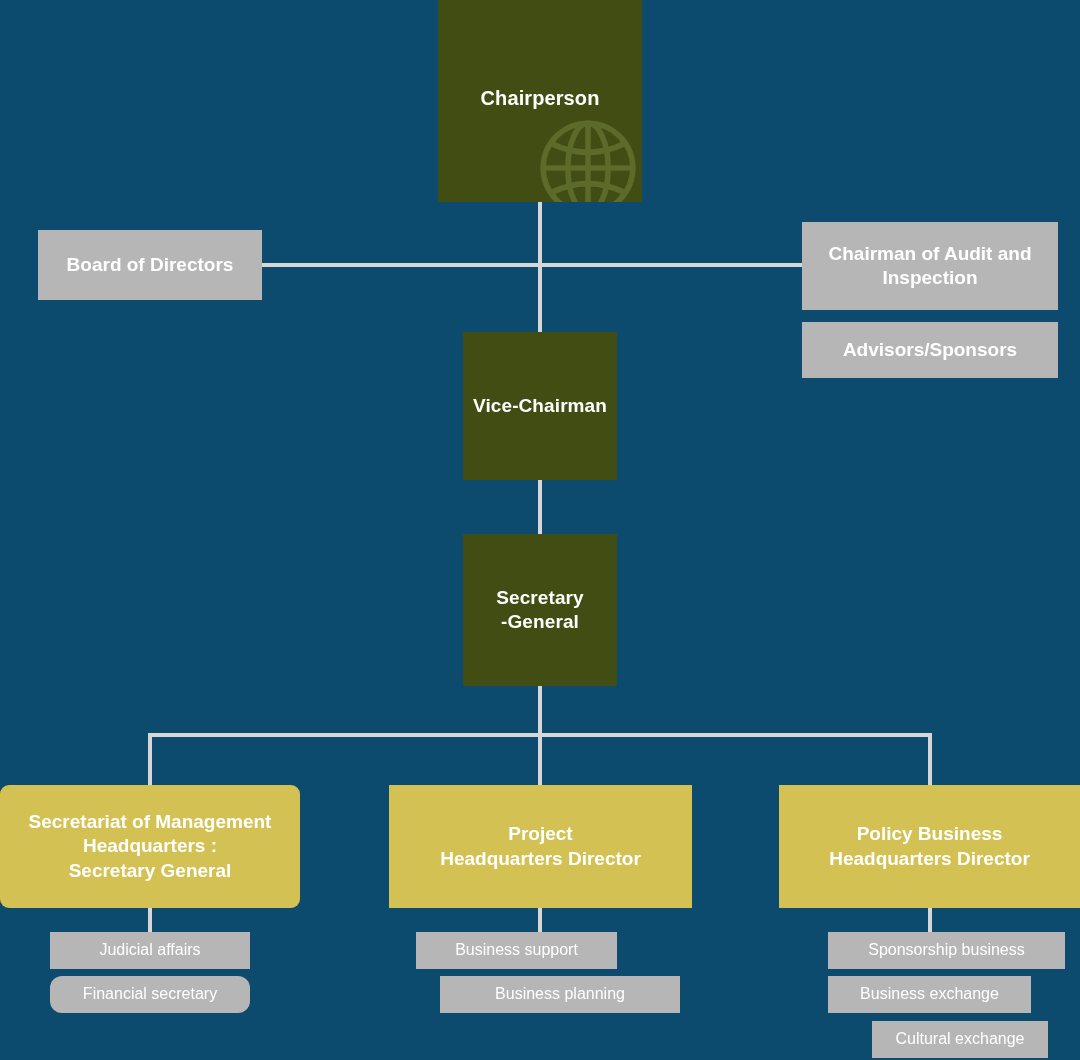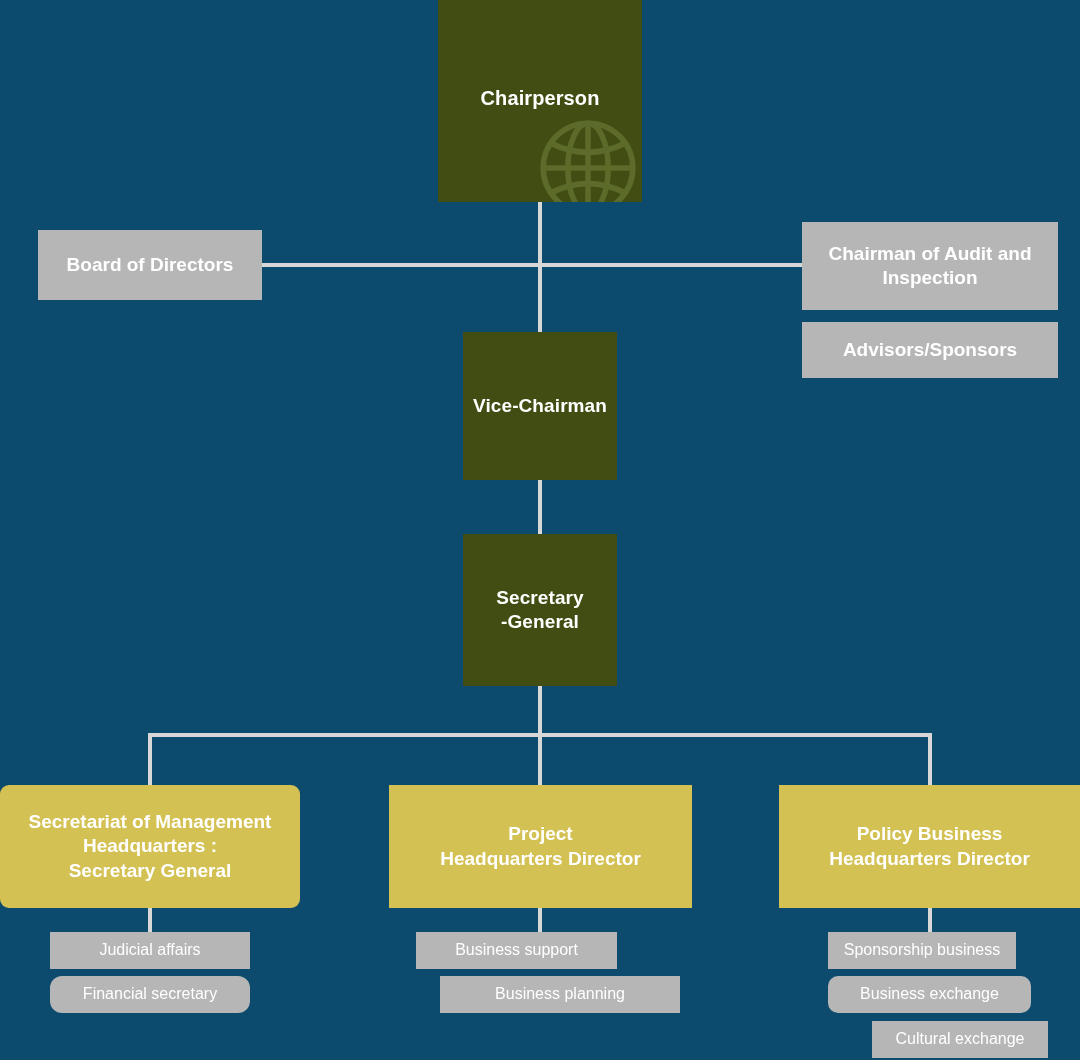--- a/index.html
+++ b/index.html
@@ -167,23 +167,23 @@
     <span class="label">Business support</span>
   </div>
   <div class="node leaf" style="left:440px; top:976px; width:240px; height:37px;">
     <span class="label">Business planning</span>
   </div>
 
   <div class="node div-box" style="left:779px; top:785px; width:301px; height:123px;">
     <span class="label">Policy Business
 Headquarters Director</span>
   </div>
-  <div class="node leaf" style="left:828px; top:932px; width:188px; height:37px;">
+  <div class="node leaf" style="left:828px; top:932px; width:237px; height:37px;">
     <span class="label">Sponsorship business</span>
   </div>
-  <div class="node leaf" style="left:828px; top:976px; width:203px; height:37px;border-radius:10px;">
+  <div class="node leaf" style="left:828px; top:976px; width:203px; height:37px;">
     <span class="label">Business exchange</span>
   </div>
   <div class="node leaf" style="left:872px; top:1021px; width:176px; height:37px;">
     <span class="label">Cultural exchange</span>
   </div>
 
 </div>
 
 </body></html>

